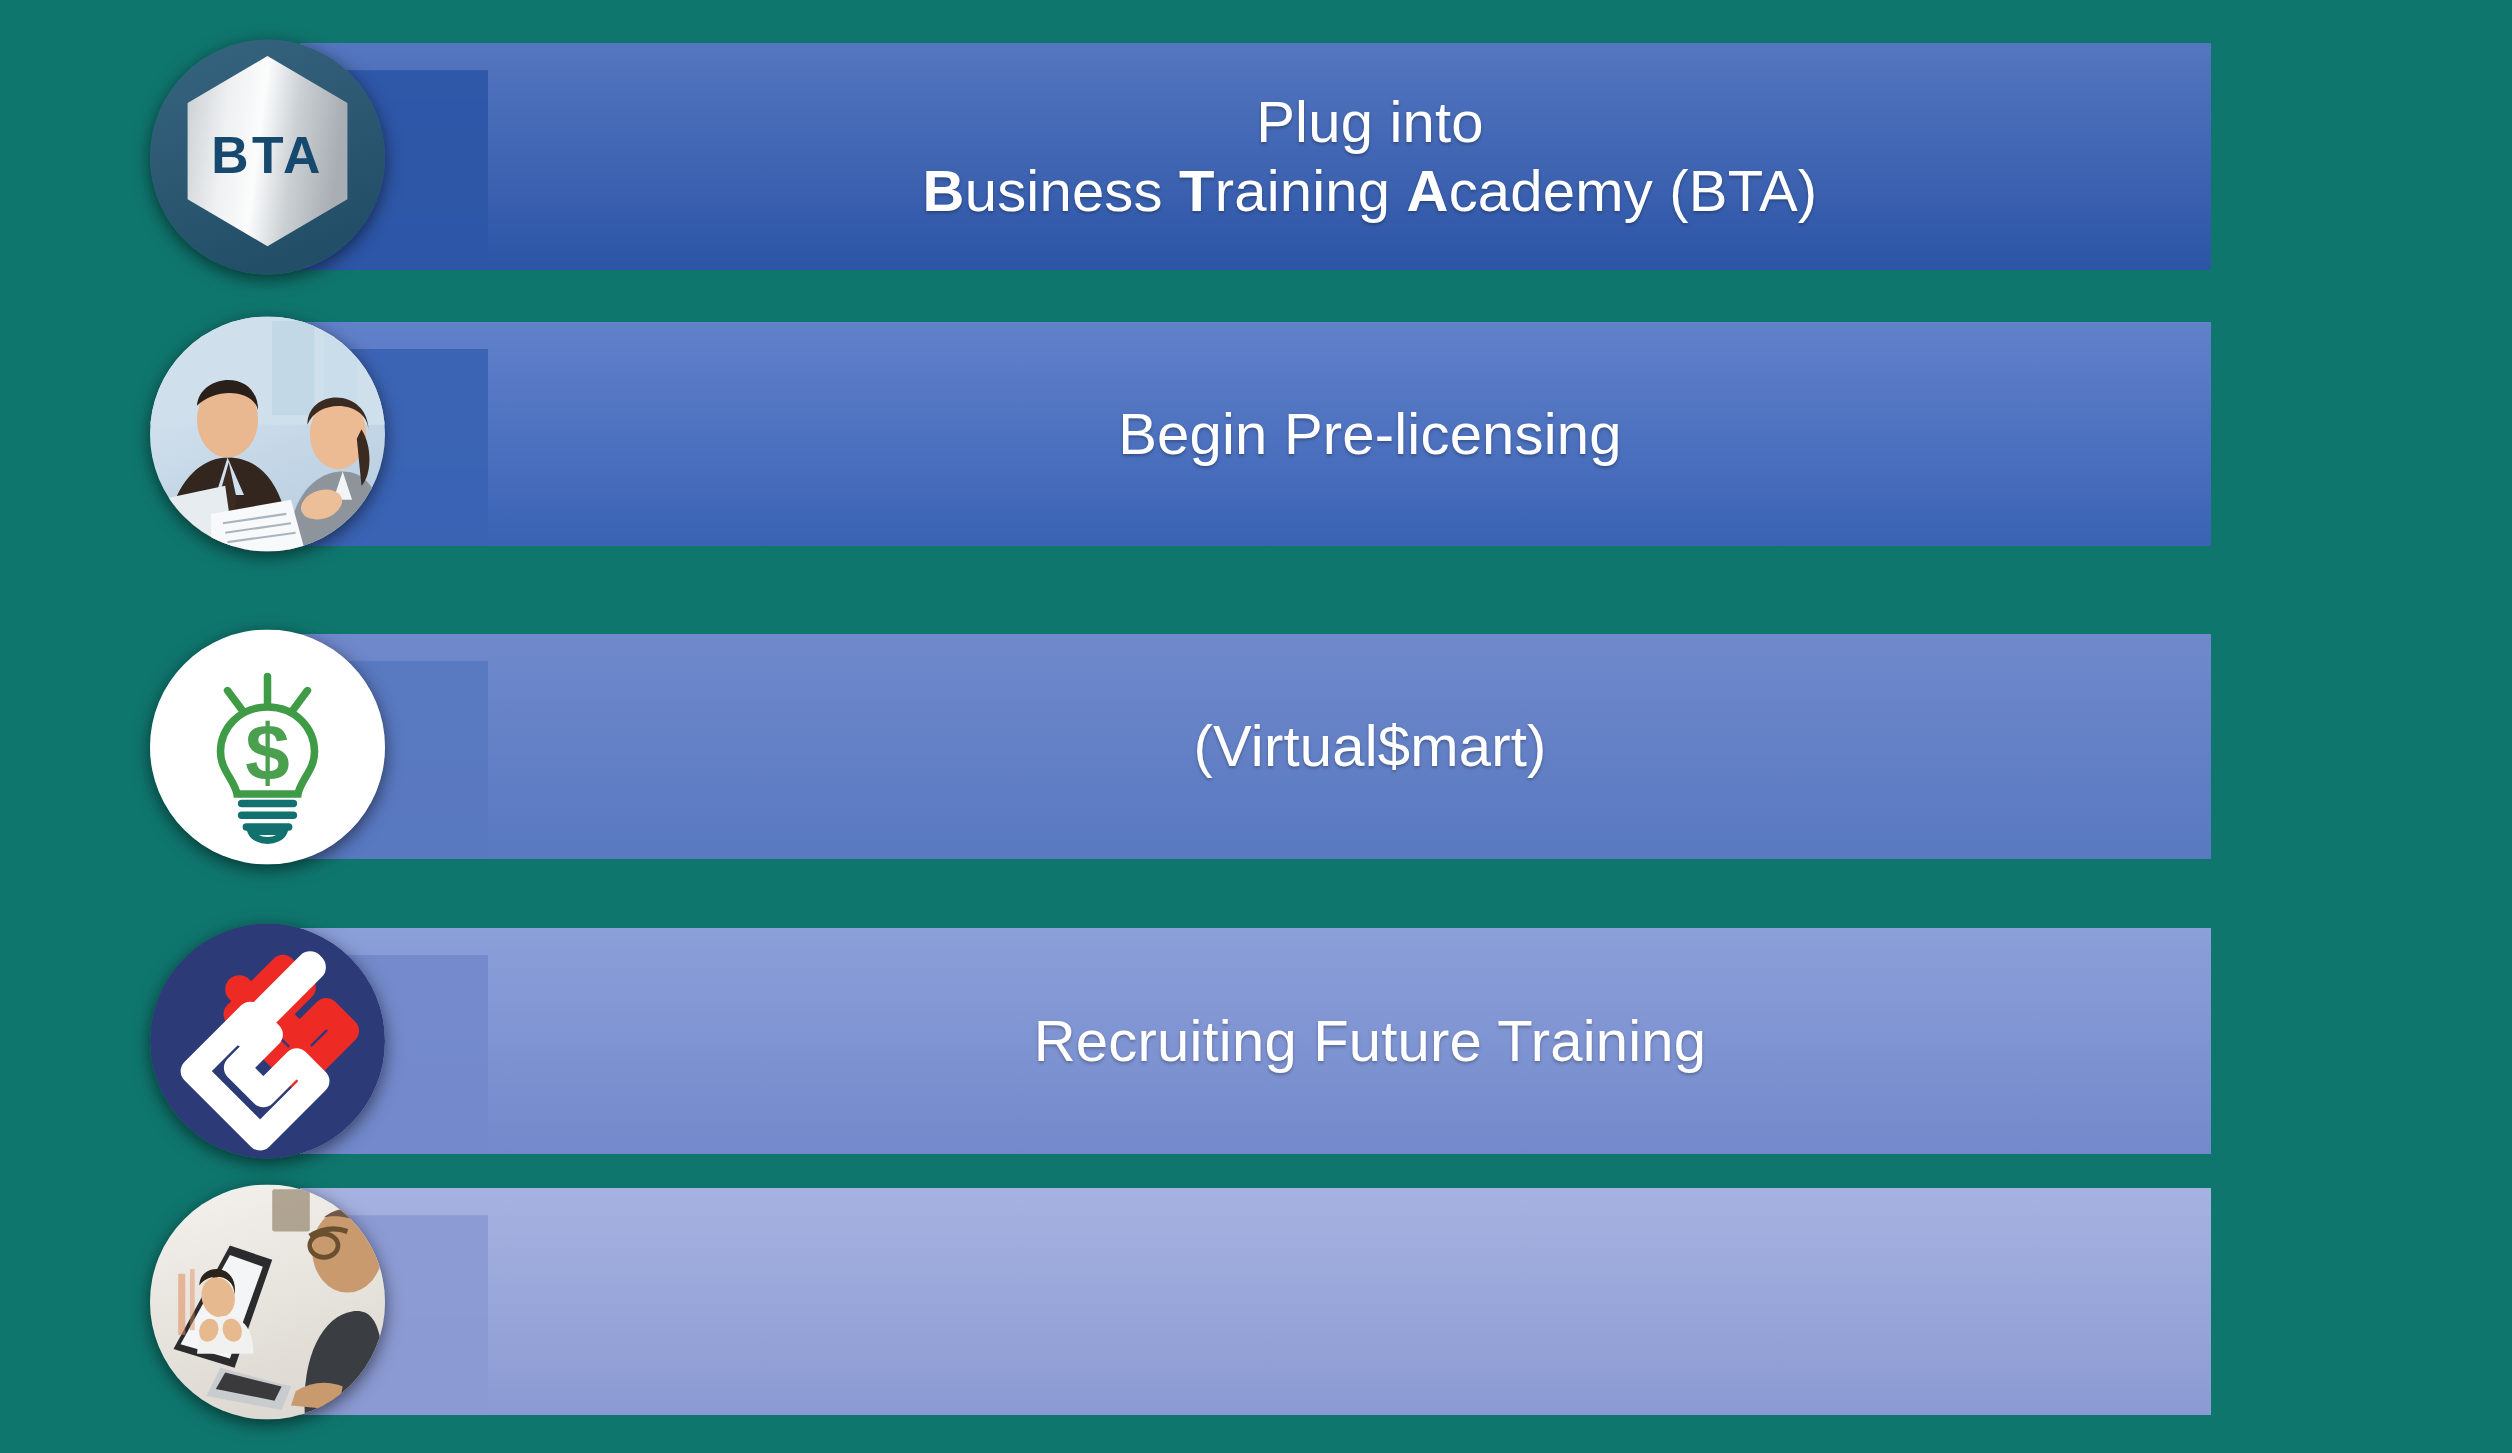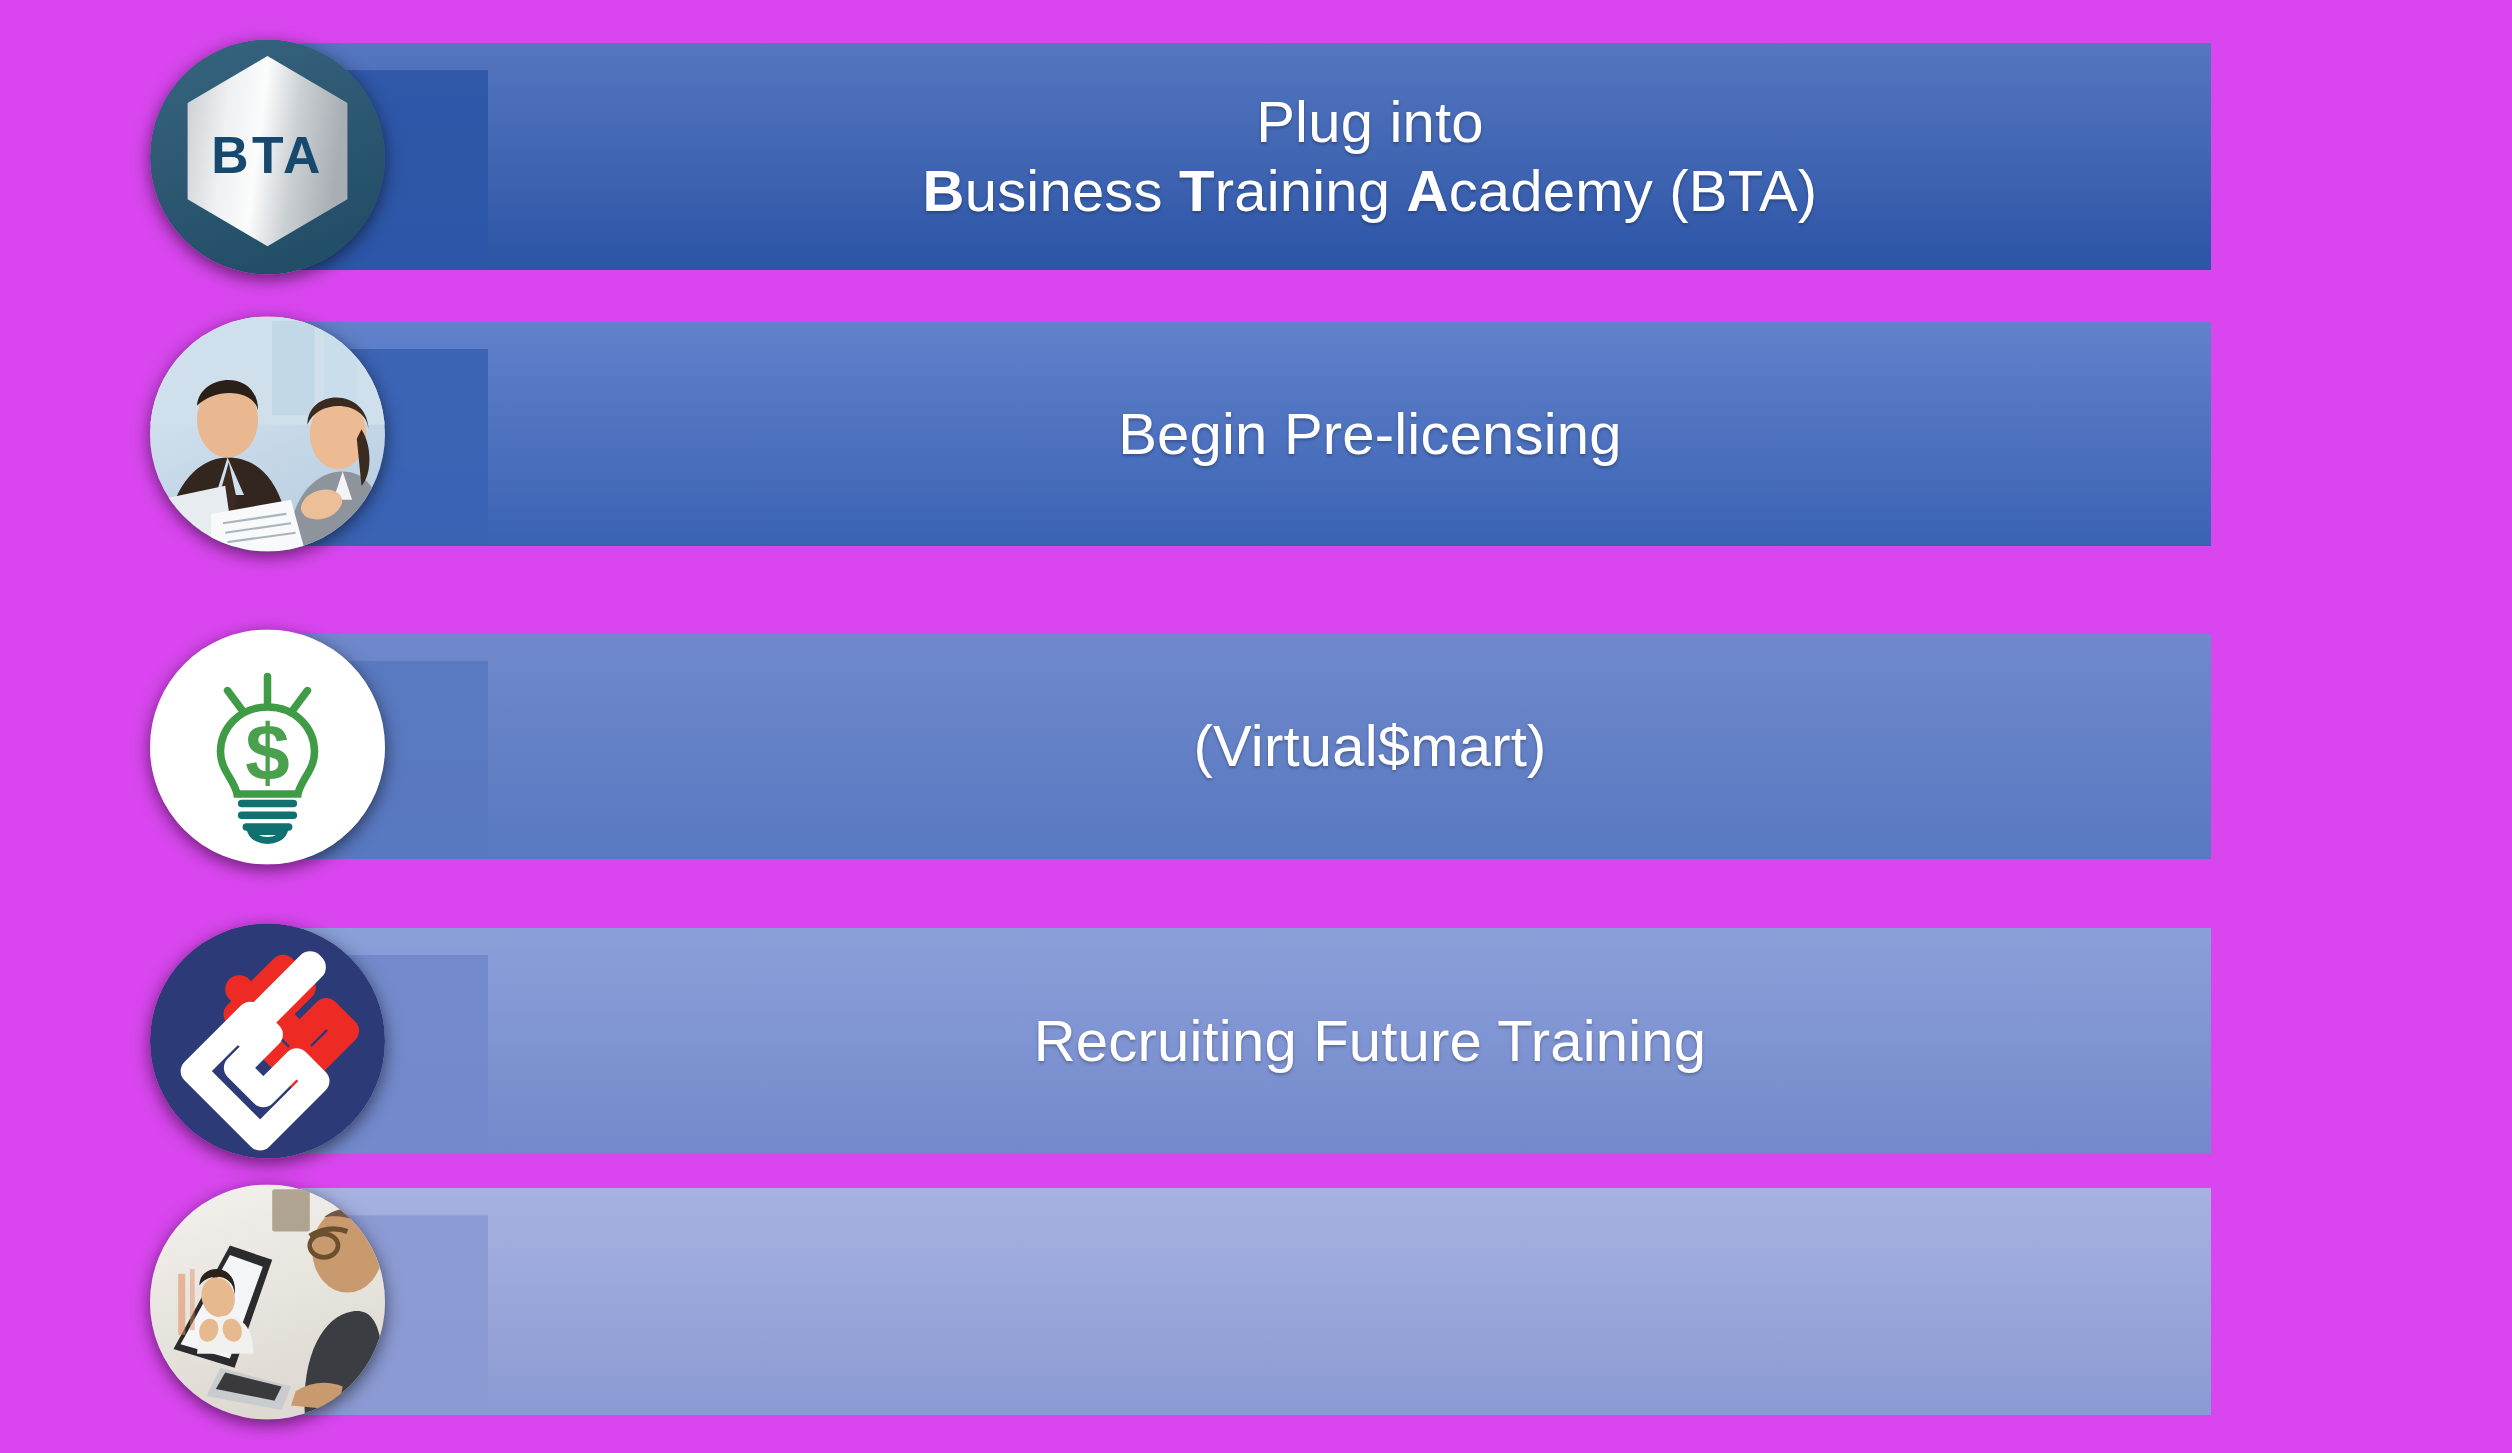--- a/index.html
+++ b/index.html
@@ -28,21 +28,21 @@
        display:flex;flex-direction:column;align-items:center;justify-content:center;
        color:#fff;text-align:center;line-height:1.18;
        text-shadow:0 1.6px 3.2px rgba(0,0,0,.28);}
   .line1{font-size:58px;font-weight:400;letter-spacing:0.2px;}
   .line2{font-size:58px;font-weight:400;letter-spacing:0.2px;margin-top:0;}
   .line2 b{font-weight:700;}
 </style>
 </head>
 <body>
 
-<div id="stage" style="background: #d946ef;">
+<div id="stage" style="background: #0f766e;">
 
   <div class="row" style="top: 43px; height: 227px;">
     <div class="band" style="background: linear-gradient(rgb(85, 118, 192) 0%, rgb(44, 85, 166) 100%);"></div>
     <div class="tail" style="background: rgb(45, 86, 168);"></div>
     <div class="icon-wrap">
       <svg viewBox="0 0 100 100">
         <defs>
           <linearGradient id="g-hex" x1="0" y1="0" x2="1" y2="0.15">
             <stop offset="0" stop-color="#c9ced2"></stop>
             <stop offset="0.28" stop-color="#eef0f1"></stop>

